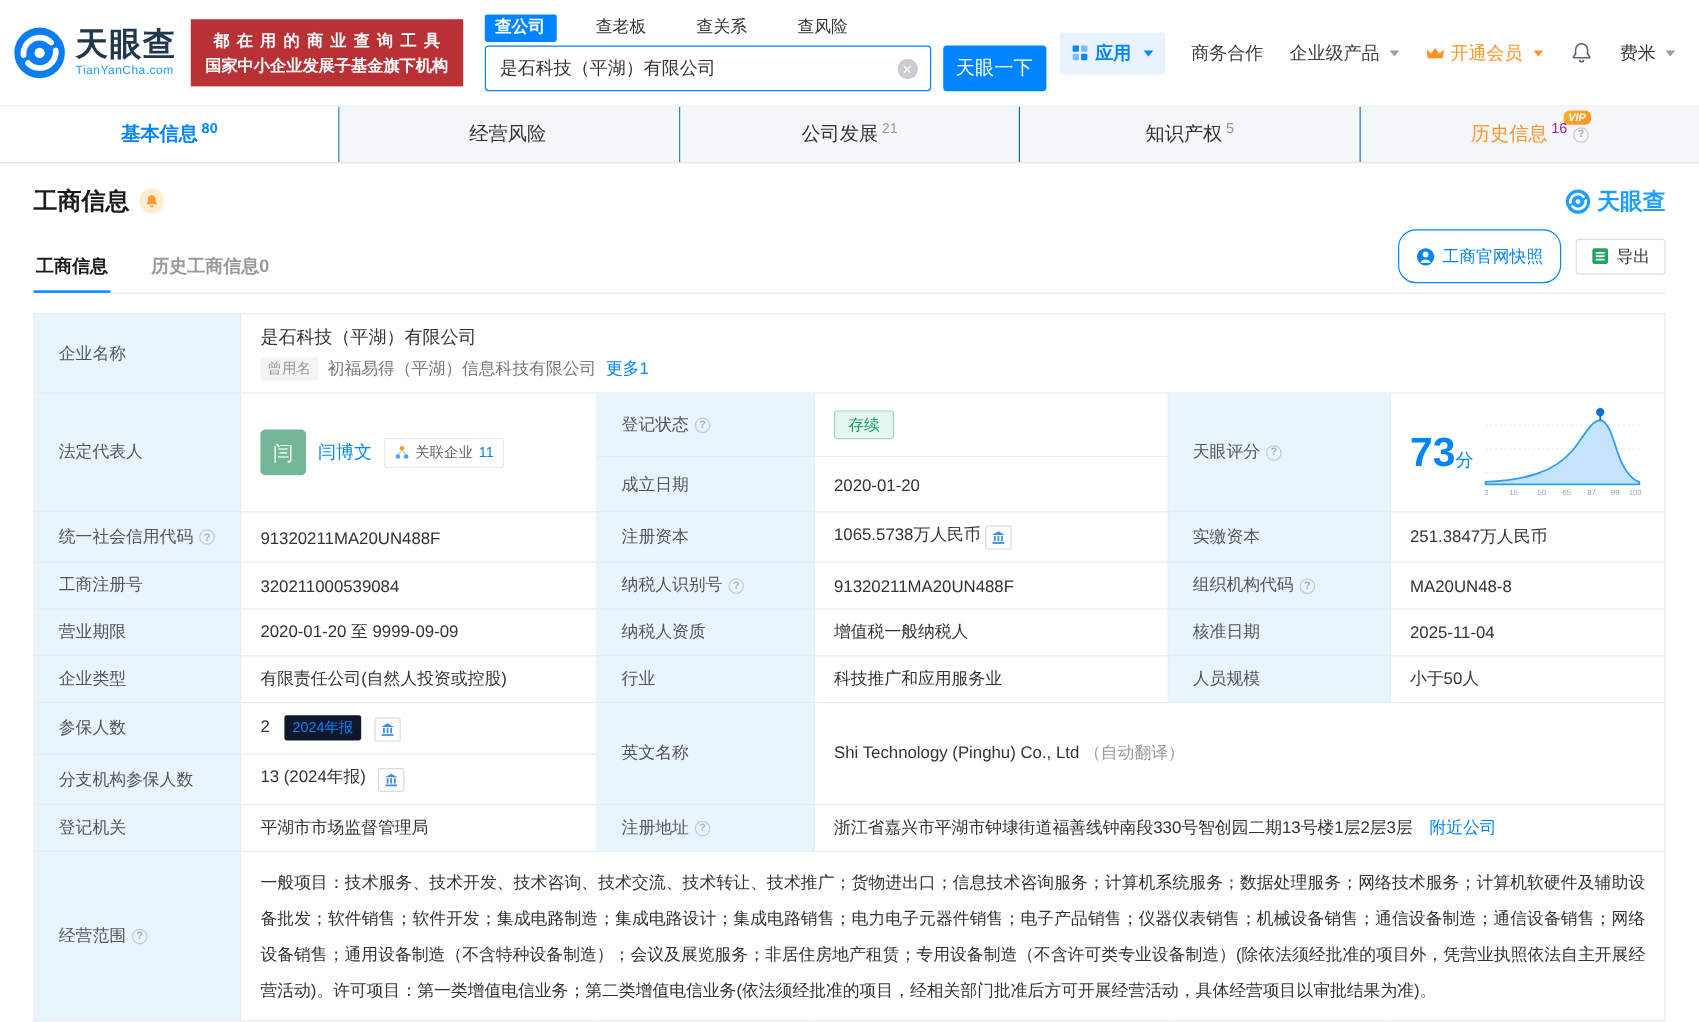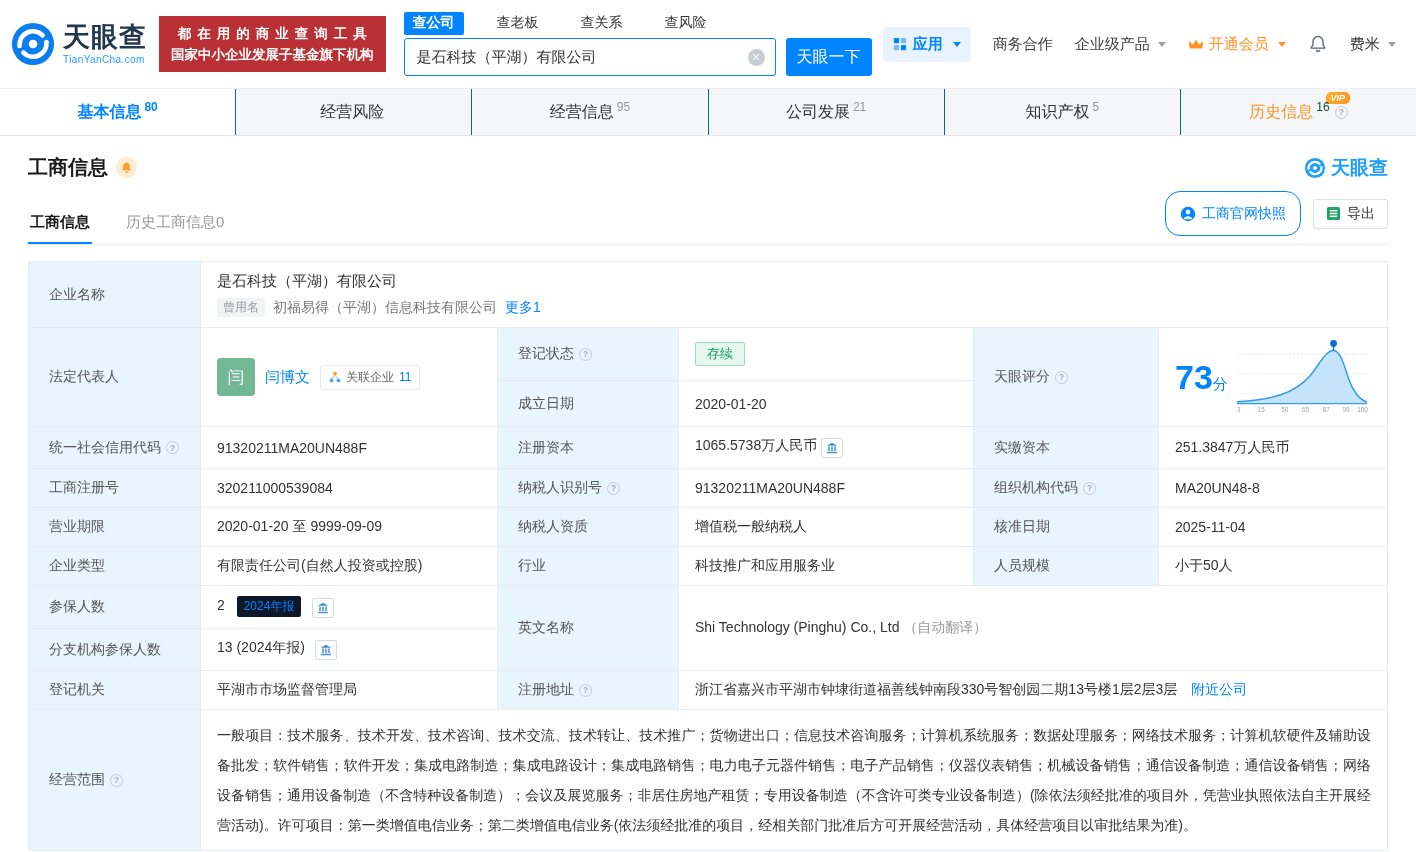--- a/index.html
+++ b/index.html
@@ -39,36 +39,36 @@
 .user-menu { cursor:pointer; color:#333; }
 
 
 .main-tabs { display:flex; height:48px; background:#f4f6f8; border-top:1px solid #eef0f2; border-bottom:1px solid #e3e6ea; }
 .mtab { flex:1; position:relative; display:flex; align-items:center; justify-content:center; font-size:16px; color:#333; background:#f4f6f8; border-right:1px solid #0369a1; cursor:pointer; }
 .mtab:last-child { border-right:none; }
 .mtab.active { background:#fff; color:#0084ff; font-weight:bold; }
 .mtab-count { font-size:12px; color:#999; margin-left:3px; position:relative; top:-5px; }
 .mtab.active .mtab-count { color:#0084ff; }
 .mtab.orange { color:#ff9326;justify-content:center; }
-.mtab.orange .mtab-count { color:#14532d; }
+.mtab.orange .mtab-count { color:#a21caf; }
 .vip-chip { position:absolute; top:3px; left:calc(50% + 28px); background:linear-gradient(135deg,#ffb02e,#ff8f1f); color:#fff; font-size:9px; font-weight:bold; font-style:italic; padding:1px 5px 1px 4px; border-radius:5px 5px 5px 0; }
 .qmark { display:inline-block; width:13px; height:13px; border:1px solid #c6cad0; border-radius:50%; position:relative; margin-left:5px; vertical-align:-2px; flex:none; cursor:pointer; }
 .qmark::after { content:"?"; position:absolute; left:50%; top:50%; transform:translate(-50%,-55%); font-size:9px; color:#aab0b8; font-weight:bold; }
 
 
 .content { padding:18px 28px 0; }
 .section-head { display:flex; align-items:center; }
 .section-title { font-size:20px; font-weight:bold; color:#1a1a1a; margin:0; }
 .sec-bell { margin-left:8px; width:21px; height:21px; border-radius:50%; background:#ffecd1; display:flex; align-items:center; justify-content:center; cursor:pointer; }
 .right-logo { margin-left:auto; display:flex; align-items:center; gap:5px; }
 .right-logo-text { color:#1e9eff; font-size:19px; font-weight:bold; }
 
 .subtab-row { display:flex; align-items:flex-end; border-bottom:1px solid #e9ebee; margin-top:10px; }
 .subtab { font-size:15px; color:#1a1a1a; font-weight:bold; padding:10px 2px; border-bottom:2px solid #0084ff; margin-right:32px; cursor:pointer; }
-.subtab.inactive { color:#999; font-weight:normal; border-bottom:2px solid transparent; }
+.subtab.inactive { color:#999; font-weight:bold; border-bottom:2px solid transparent; }
 .subtab-actions { margin-left:auto; display:flex; gap:12px; align-items:center; padding-bottom:8px; }
 .snapshot-btn { display:inline-flex; align-items:center; gap:6px; height:45px; padding:0 14px; border:1px solid #0084ff; color:#0084ff; background:#fff; border-radius:15px; font-size:14px; cursor:pointer; font-family:inherit; }
 .export-btn { display:inline-flex; align-items:center; gap:6px; height:30px; padding:0 12px; border:1px solid #dcdfe3; color:#333; background:#fff; border-radius:3px; font-size:14px; cursor:pointer; font-family:inherit; }
 
 
 .info-table { width:100%; border-collapse:collapse; table-layout:fixed; margin-top:16px; font-size:14px; }
 .info-table td { border:1px solid #e9ebee; padding:10px 16px; vertical-align:middle; background:#fff; color:#333; }
 td.lbl { background:#e8f5fd; color:#555; padding-left:20px; }
 .co-name { font-size:15px; margin-bottom:7px; }
 .former-row { display:flex; align-items:center; gap:8px; }
@@ -169,24 +169,20 @@
 <nav class="main-tabs">
   <div class="mtab active">
     <span>基本信息</span>
     <span class="mtab-count">80</span>
   </div>
   <div class="mtab">
     <span>经营风险</span>
     <span class="mtab-count"></span>
   </div>
   <div class="mtab">
-    <span>经营信息</span>
-    <span class="mtab-count">95</span>
-  </div>
-  <div class="mtab">
     <span>公司发展</span>
     <span class="mtab-count">21</span>
   </div>
   <div class="mtab">
     <span>知识产权</span>
     <span class="mtab-count">5</span>
   </div>
   <div class="mtab orange">
     <span class="vip-chip">VIP</span>
     <span>历史信息</span>

